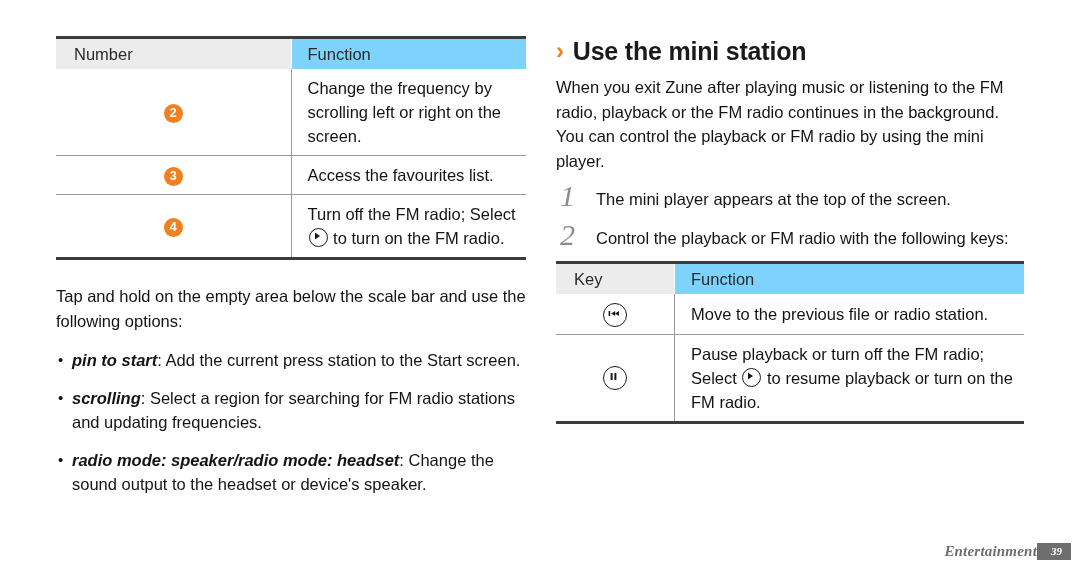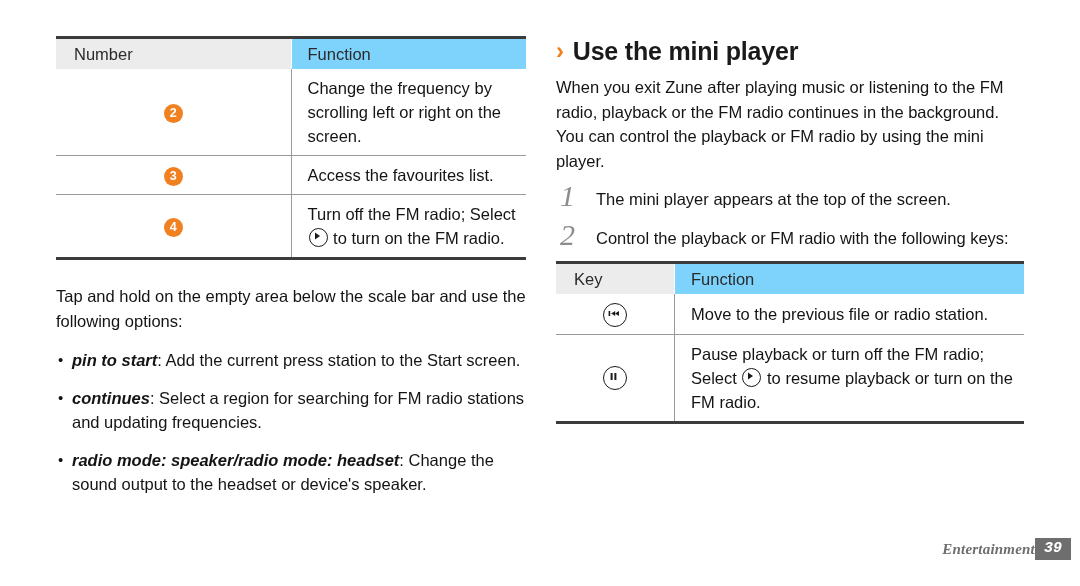--- a/index.html
+++ b/index.html
@@ -211,27 +211,27 @@
     font-family: "Liberation Serif", serif;
     font-style: italic;
     font-weight: bold;
     font-size: 15px;
     color: #6e6e6e;
     letter-spacing: 0.2px;
   }
   .footer-page {
     background: #6e6e6e;
     color: #ffffff;
-    font-family: Liberation Mono, monospace;
+    font-family: Liberation Serif, serif;
     font-style: italic;
     font-weight: bold;
-    font-size: 15px;
+    font-size: 11px;
     padding: 2px 9px 3px 9px;
     min-width: 16px;
-    text-align: center;
+    text-align: right;
   }
 </style>
 </head>
 <body>
 
 <div class="page">
 
   <div class="col-left">
 
     <table class="doc-table table-left">
@@ -262,29 +262,29 @@
                   <polygon points="5,3.6 10,7 5,10.4" fill="#1a1a1a"></polygon>
                 </svg></span><span> to turn on the FM radio.</span></td>
         </tr>
       </tbody>
     </table>
 
     <p class="para" style="margin-top:24px;">Tap and hold on the empty area below the scale bar and use the following options:</p>
 
     <div class="bullets">
       <div class="bullet"><b>pin to start</b><span>: Add the current press station to the Start screen.</span></div>
-      <div class="bullet"><b>continues</b><span>: Select a region for searching for FM radio stations and updating frequencies.</span></div>
+      <div class="bullet"><b>scrolling</b><span>: Select a region for searching for FM radio stations and updating frequencies.</span></div>
       <div class="bullet"><b>radio mode: speaker/radio mode: headset</b><span>: Change the sound output to the headset or device's speaker.</span></div>
     </div>
 
   </div>
 
   <div class="col-right">
 
-    <h2 class="section-head"><span class="chevron">›</span><span>Use the mini player</span></h2>
+    <h2 class="section-head"><span class="chevron">›</span><span>Use the mini station</span></h2>
 
     <p class="para">When you exit Zune after playing music or listening to the FM radio, playback or the FM radio continues in the background. You can control the playback or FM radio by using the mini player.</p>
 
     <div class="step">
       <span class="step-num">1</span>
       <div class="step-sub">The mini player appears at the top of the screen.</div>
     </div>
 
     <div class="step">
       <span class="step-num">2</span>

